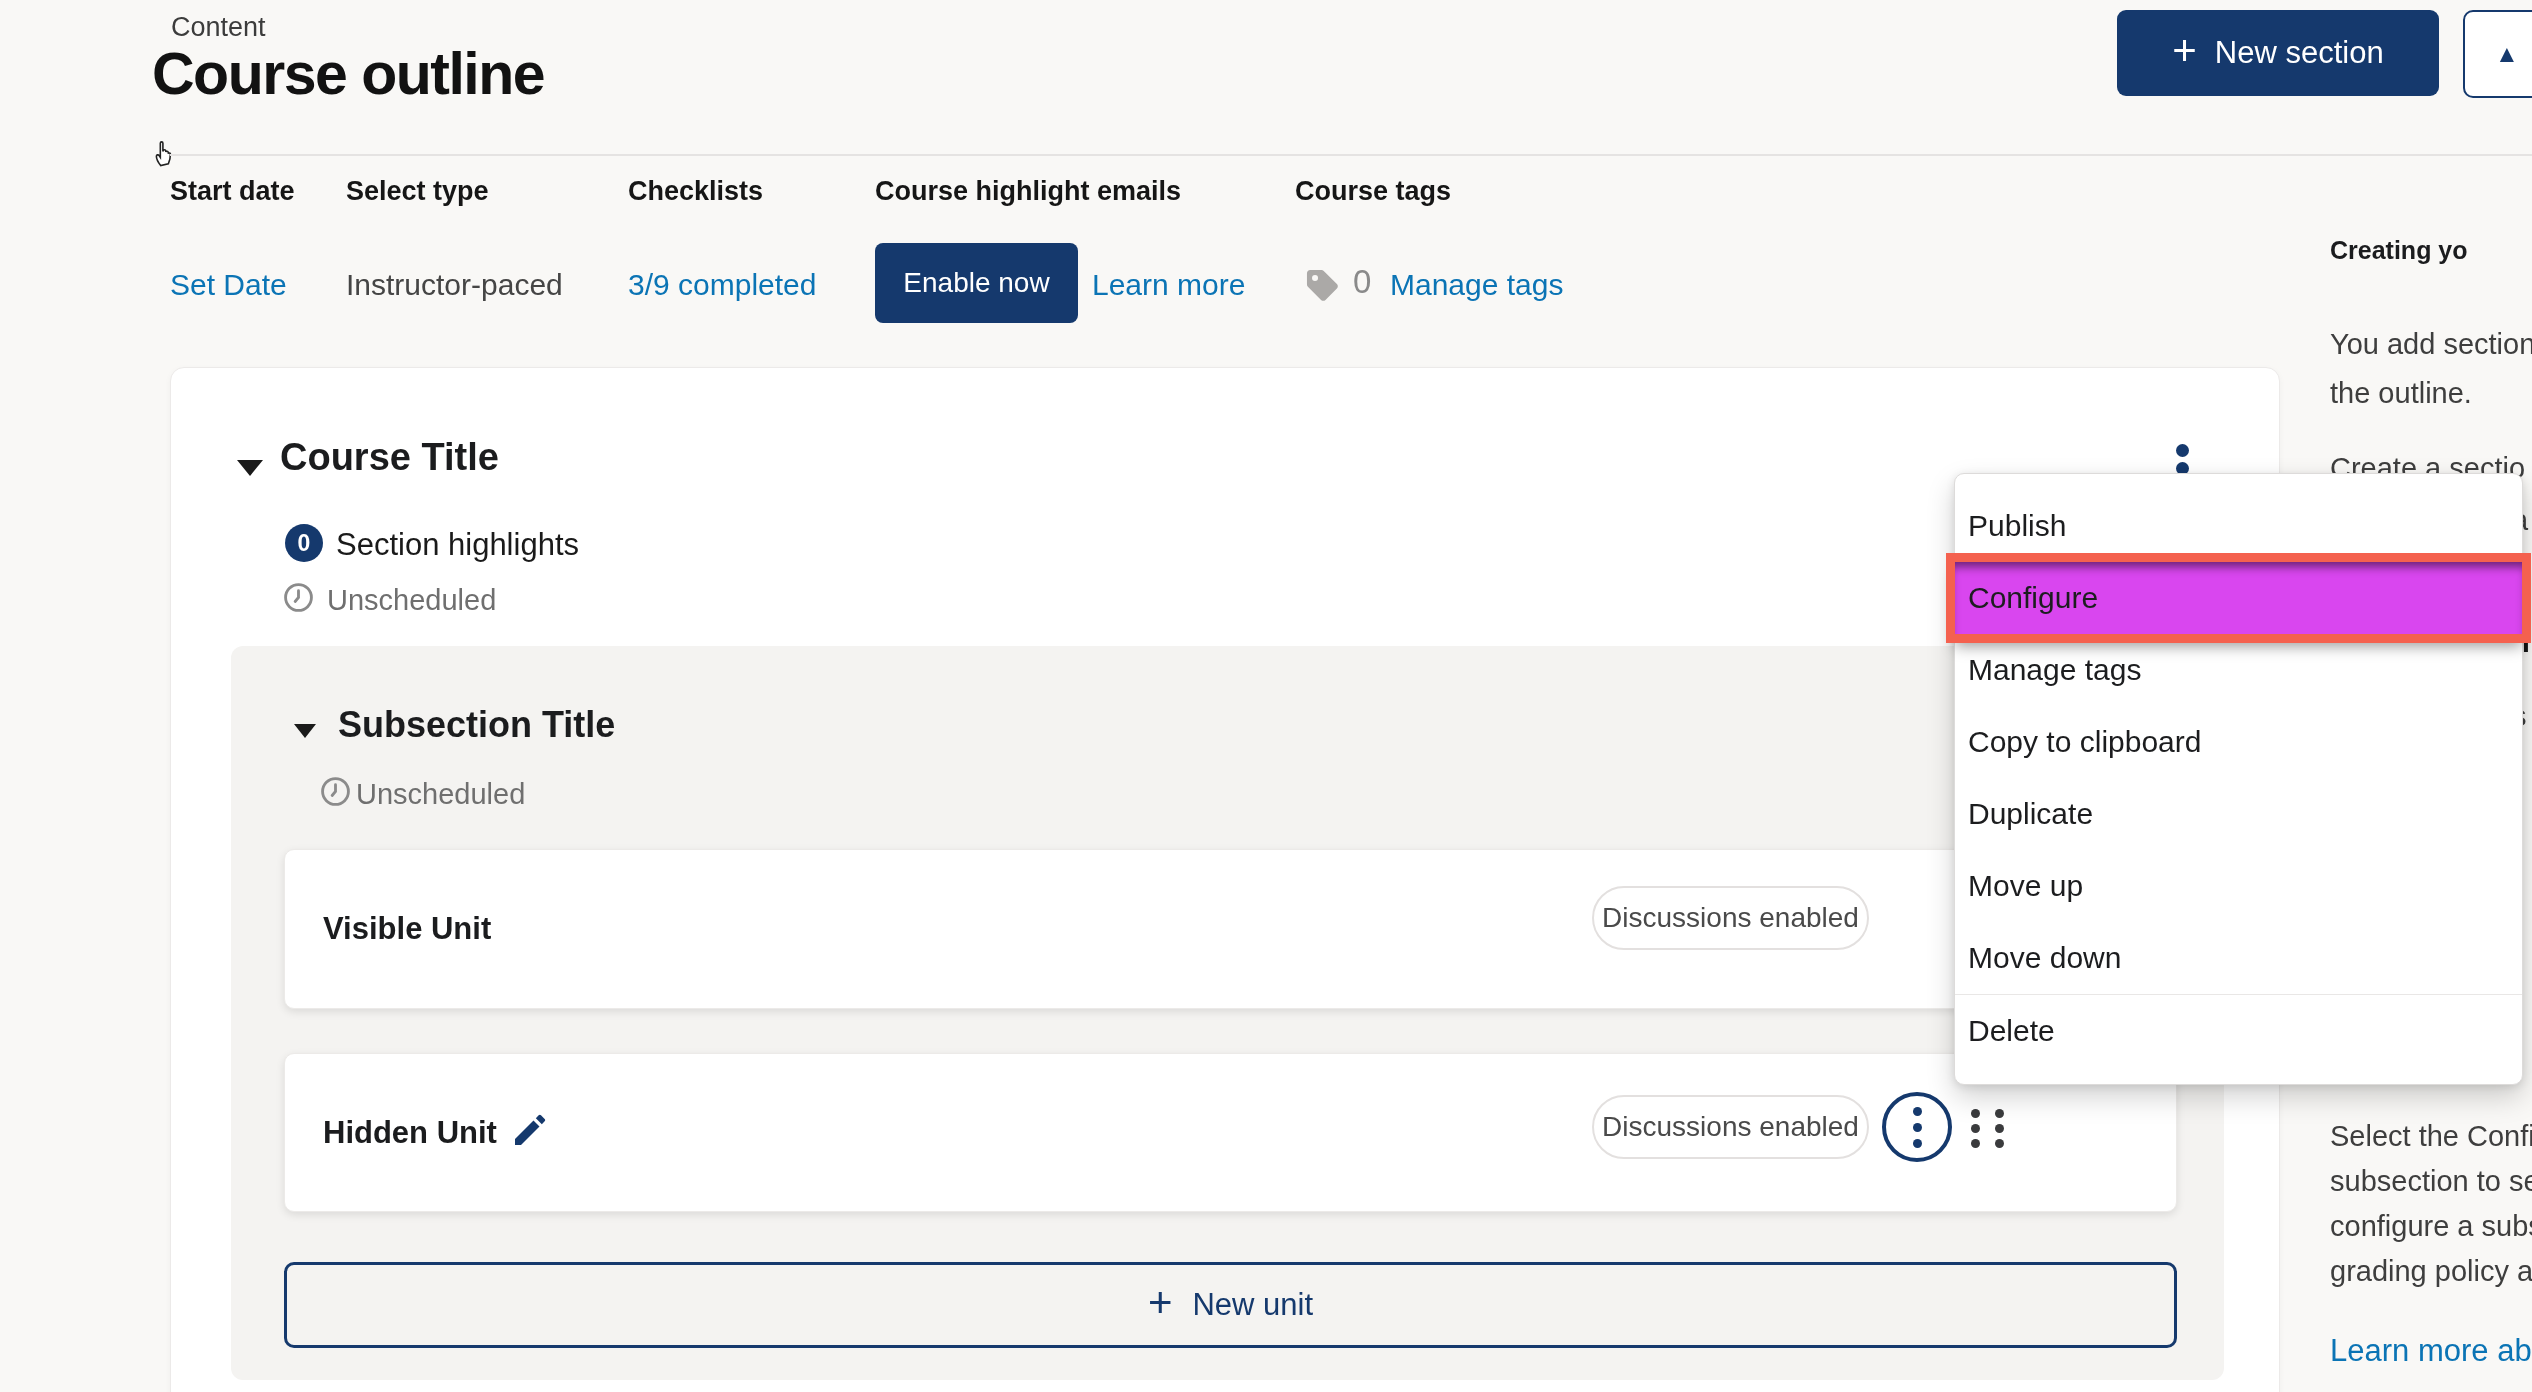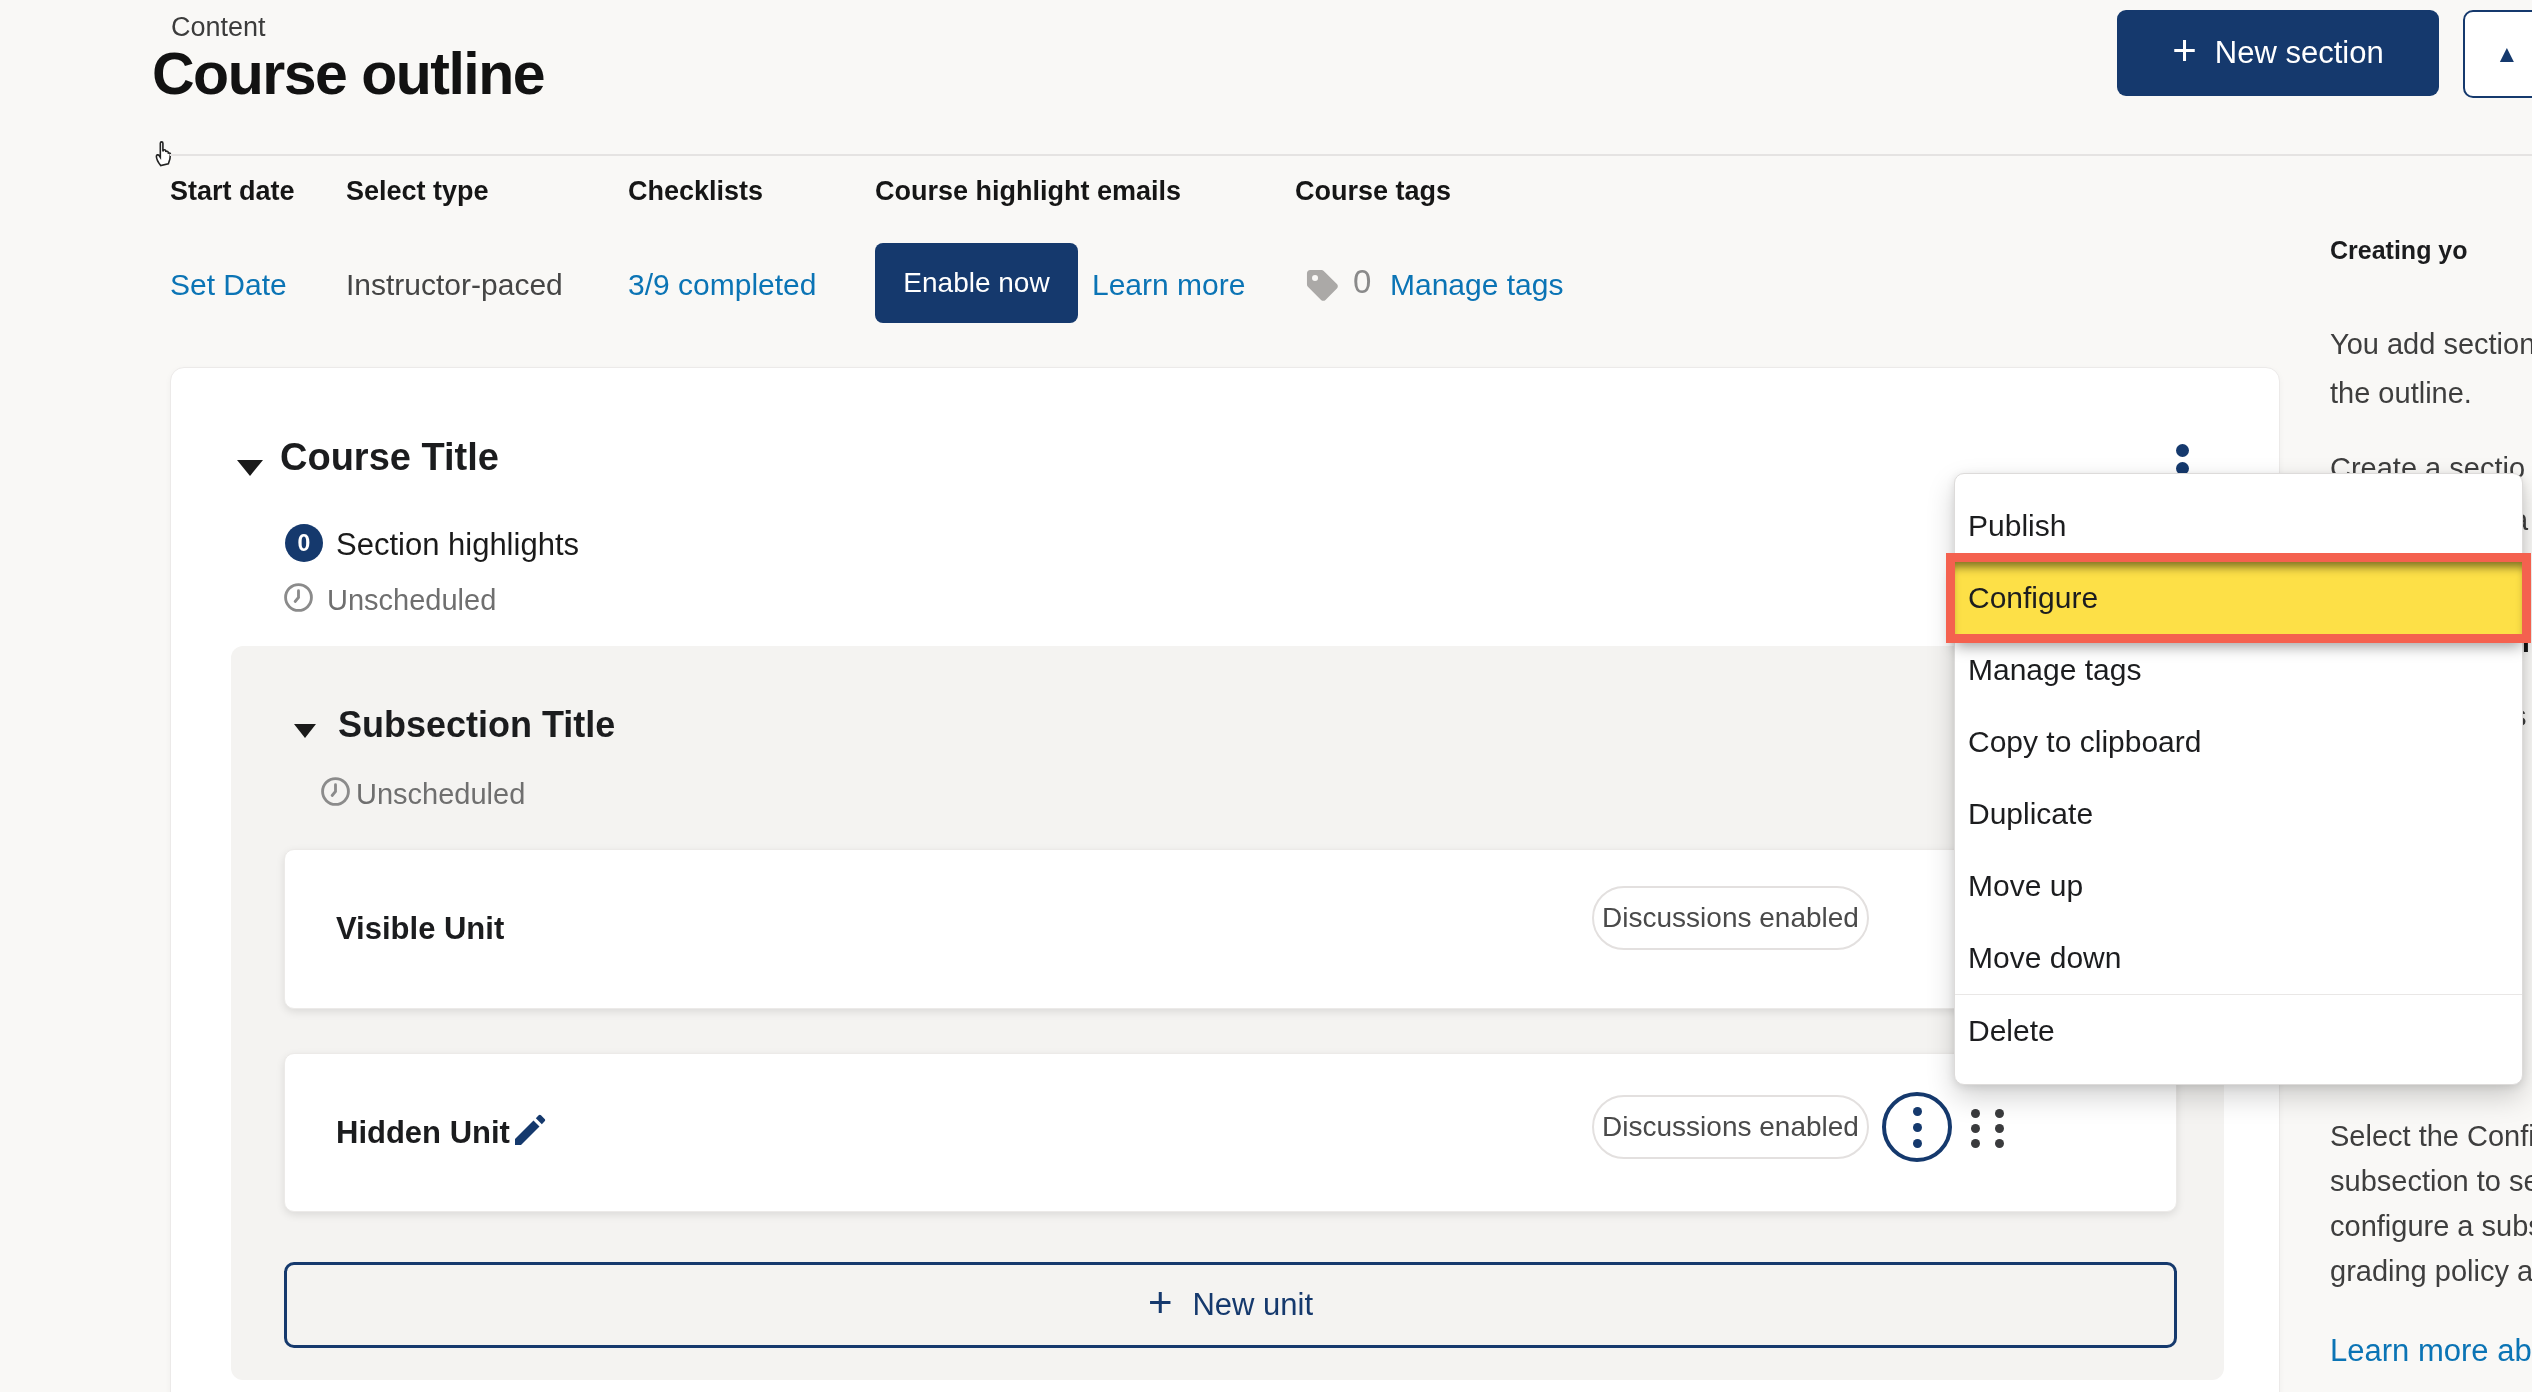--- a/index.html
+++ b/index.html
@@ -57,42 +57,42 @@
   .kebab-sec{position:absolute;left:2176px;top:444px;width:14px;cursor:pointer;}
   .kebab-sec i{display:block;width:13px;height:13px;border-radius:50%;background:var(--primary);margin-bottom:5px;}
 
   .subsection-panel{position:absolute;left:231px;top:646px;width:1993px;height:734px;background:#f4f3f1;border-radius:12px;}
   .subsection-title{position:absolute;left:338px;top:704px;font-size:36px;font-weight:700;cursor:pointer;}
 
   .unit-card{position:absolute;left:284px;width:1893px;background:#fff;border:1px solid #eceae8;border-radius:10px;
     box-shadow:0 3px 9px rgba(0,0,0,.10);}
   .unit-1{top:849px;height:160px;}
   .unit-2{top:1053px;height:159px;}
-  .unit-title{position:absolute;left:51px;top:50%;transform:translateY(-50%);font-size:31px;font-weight:700;cursor:pointer;}
+  .unit-title{position:absolute;left:38px;top:50%;transform:translateY(-50%);font-size:31px;font-weight:700;cursor:pointer;}
   .pencil{position:absolute;left:510px;top:1110px;width:40px;height:40px;cursor:pointer;}
   .pill{position:absolute;left:1592px;width:277px;height:64px;border:2px solid #e3e0df;border-radius:33px;background:#fff;
     display:flex;align-items:center;justify-content:center;font-size:28px;color:#4a4a4a;}
   .pill-1{top:886px;}
   .pill-2{top:1095px;}
   .kebab-circle{position:absolute;left:1882px;top:1092px;width:70px;height:70px;border:4px solid var(--primary);border-radius:50%;
     display:flex;flex-direction:column;align-items:center;justify-content:center;gap:7px;cursor:pointer;background:#fff;}
   .kebab-circle i{width:9px;height:9px;border-radius:50%;background:var(--primary);}
   .drag-handle{position:absolute;left:1971px;top:1109px;width:38px;height:40px;display:grid;
     grid-template-columns:9px 9px;grid-template-rows:9px 9px 9px;column-gap:15px;row-gap:6px;cursor:grab;}
   .drag-handle i{width:9px;height:9px;border-radius:50%;background:#3a3b3d;}
 
   .btn-new-unit{position:absolute;left:284px;top:1262px;width:1893px;height:86px;border:3px solid var(--primary);
     border-radius:10px;display:flex;align-items:center;justify-content:center;gap:20px;color:var(--primary);font-size:31px;cursor:pointer;}
   .btn-new-unit .plus{font-size:42px;font-weight:400;line-height:1;margin-top:-4px;}
 
   
   .dropdown{position:absolute;left:1954px;top:473px;width:569px;height:612px;background:#fff;border:1px solid #dddbda;
     border-radius:10px;box-shadow:0 12px 28px rgba(0,0,0,.18),0 2px 8px rgba(0,0,0,.10);z-index:5;padding-top:16px;}
   .menu-item{height:72px;display:flex;align-items:center;padding-left:13px;font-size:30px;color:#1c1d1f;cursor:pointer;}
-  .menu-item.highlighted{position:relative;background:#fde047;
+  .menu-item.highlighted{position:relative;background:#d946ef;
     box-shadow:0 0 0 9px var(--annotation),0 12px 14px rgba(0,0,0,.40),inset 0 9px 10px -4px rgba(0,0,0,.50);}
   .menu-divider{height:1px;background:#e9e7e6;margin:0;}
 
   
   .sb-heading{position:absolute;left:2330px;top:236px;font-size:25px;font-weight:700;white-space:nowrap;}
   .sb-text{position:absolute;left:2330px;font-size:29px;color:#3e3e3e;white-space:nowrap;}
   .sb-link{position:absolute;left:2330px;top:1333px;font-size:31px;color:var(--link);white-space:nowrap;cursor:pointer;}
   .sb-frag{position:absolute;left:2512px;font-size:29px;color:#3e3e3e;white-space:nowrap;}
 </style>
 </head>

